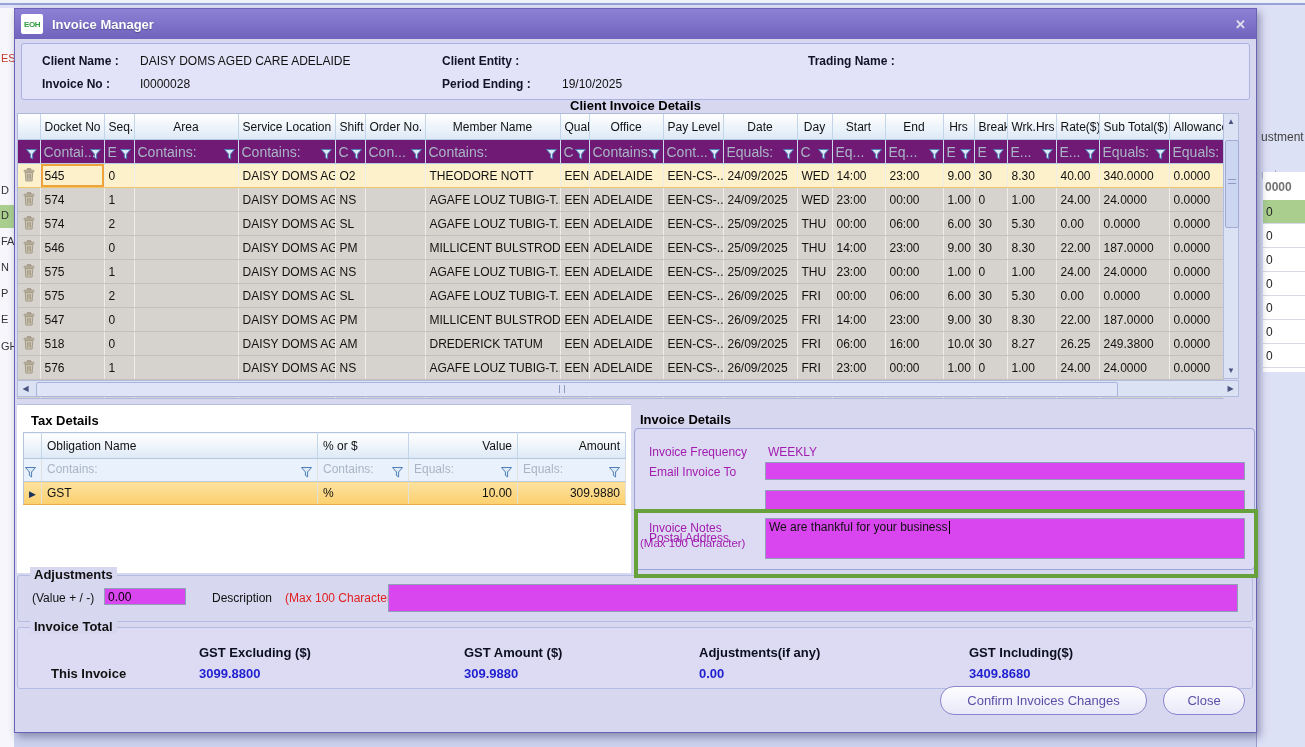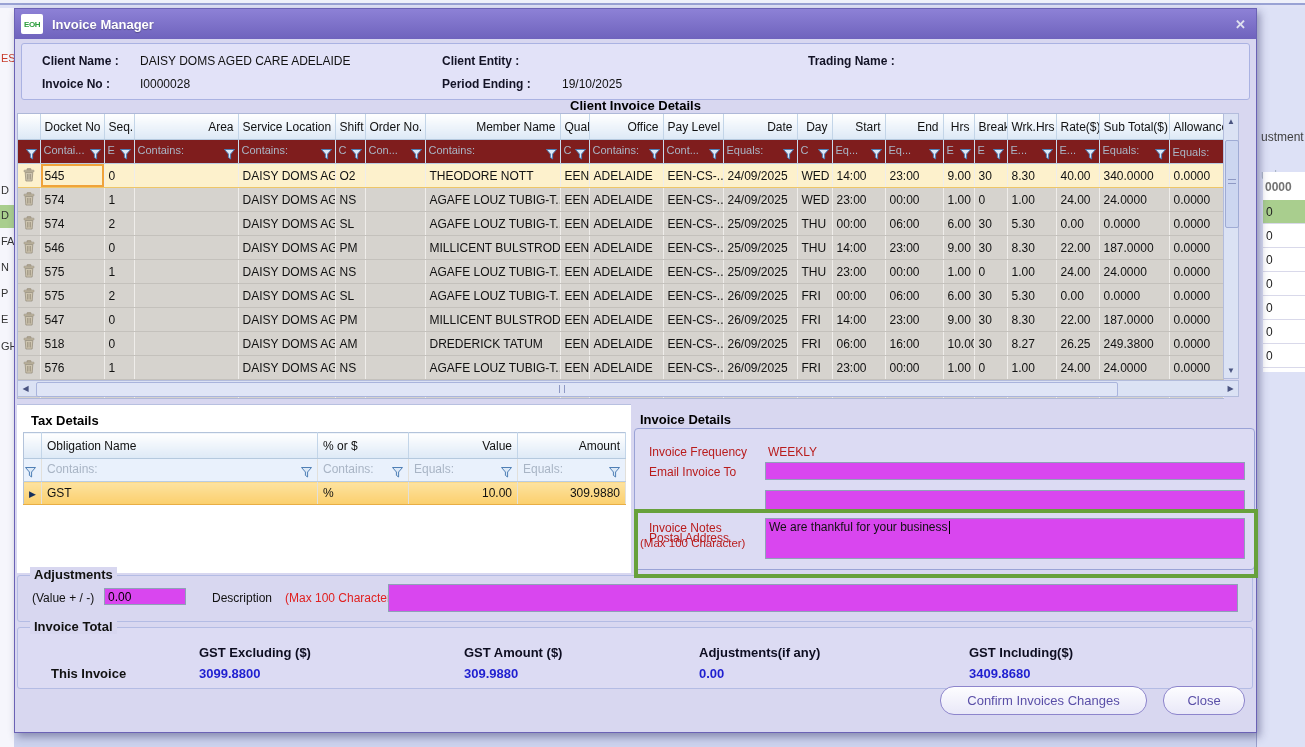--- a/index.html
+++ b/index.html
@@ -39,24 +39,24 @@
   .hdr-panel span{position:absolute;white-space:nowrap;}
   .hl{font-weight:bold;color:#131326;}
   .grid-title{position:absolute;left:0;top:89px;width:100%;text-align:center;
               font-weight:bold;font-size:13px;color:#000;}
 
   
   .grid-wrap{position:absolute;left:2px;top:104px;width:1205px;border:1px solid #aeb8d8;}
   table.grid{border-collapse:collapse;table-layout:fixed;width:1205px;}
   table.grid th{height:25px;background:linear-gradient(#ffffff,#dde9f6);
         border-right:1px solid #c3d5e8;border-bottom:1px solid #b5c9de;
-        font-weight:normal;font-size:12px;text-align:right;padding:0 4px;
+        font-weight:normal;font-size:12px;text-align:center;padding:0 4px;
         overflow:hidden;white-space:nowrap;}
-  tr.filter td{height:23px;background:#7f1d1d;border-right:1px solid #cbdbee;
-        border-bottom:1px solid #b9cce2;color:#a9b5c5;font-size:11px;padding:0 3px;
+  tr.filter td{height:23px;background:#701a75;border-right:1px solid #cbdbee;
+        border-bottom:1px solid #b9cce2;color:#a9b5c5;font-size:14px;padding:0 3px;
         white-space:nowrap;overflow:hidden;}
   .funnel{float:right;margin-top:5px;}
   tbody.rows td{height:22px;background:#d6d3ce;border-right:1px solid #efedea;
         border-bottom:1px solid #c4c1bc;padding:0 4px;font-size:12px;
         white-space:nowrap;overflow:hidden;}
   tbody.rows tr.selected td{background:#fdf1cc;border-top:1px solid #eec668;border-bottom:1px solid #eec668;}
   tbody.rows td.docket-sel{background:#fbe2a2;box-shadow:inset 0 0 0 2px #f0a33a;}
   tbody.rows td.iconcell{text-align:center;padding:1px 0 0 0;}
   tbody.rows tr.partial td{height:6px;overflow:hidden;border-bottom:none;}
 
@@ -93,21 +93,21 @@
   table.tax tr.gst td{background:linear-gradient(#fde3a0,#fbcf6d);
         border-top:1px solid #e8ae45;border-bottom:1px solid #e8ae45;}
   table.tax td.num{text-align:right;}
   .row-arrow{color:#16305c;font-size:9px;}
 
   
   .inv-panel{position:absolute;left:618px;top:395px;width:623px;height:172px;text-decoration:underline;}
   .inv-title{position:absolute;left:7px;top:8px;}
   .inv-group{position:absolute;left:1px;top:24px;width:619px;height:140px;background:#dcdbf3;
              border:1px solid #9aa3d6;border-radius:4px;}
-  .inv-group .lbl{position:absolute;white-space:nowrap;color:#b91c1c;}
+  .inv-group .lbl{position:absolute;white-space:nowrap;color:#a21caf;}
   .red{color:#e02020;}
   .textbox{position:absolute;background:#d946ef;border:1px solid #8fa0b8;box-sizing:border-box;
            font-size:12px;padding:1px 3px;overflow:hidden;}
   input.textbox{font-family:"Liberation Sans",sans-serif;}
   .caret{display:inline-block;width:1px;height:13px;background:#000;vertical-align:text-bottom;margin-left:1px;}
   .green-box{position:absolute;left:619px;top:500px;width:616px;height:61px;
              border:4px solid #67a13b;z-index:6;pointer-events:none;}
 
   
   .fieldbox{position:absolute;left:2px;background:#d8d7f0;border:1px solid #b4bce4;border-radius:3px;}

